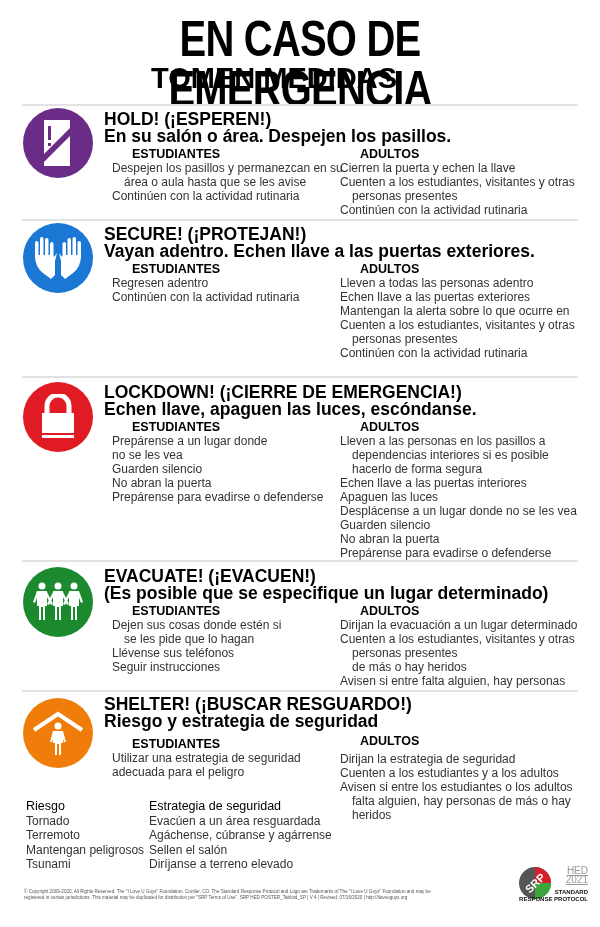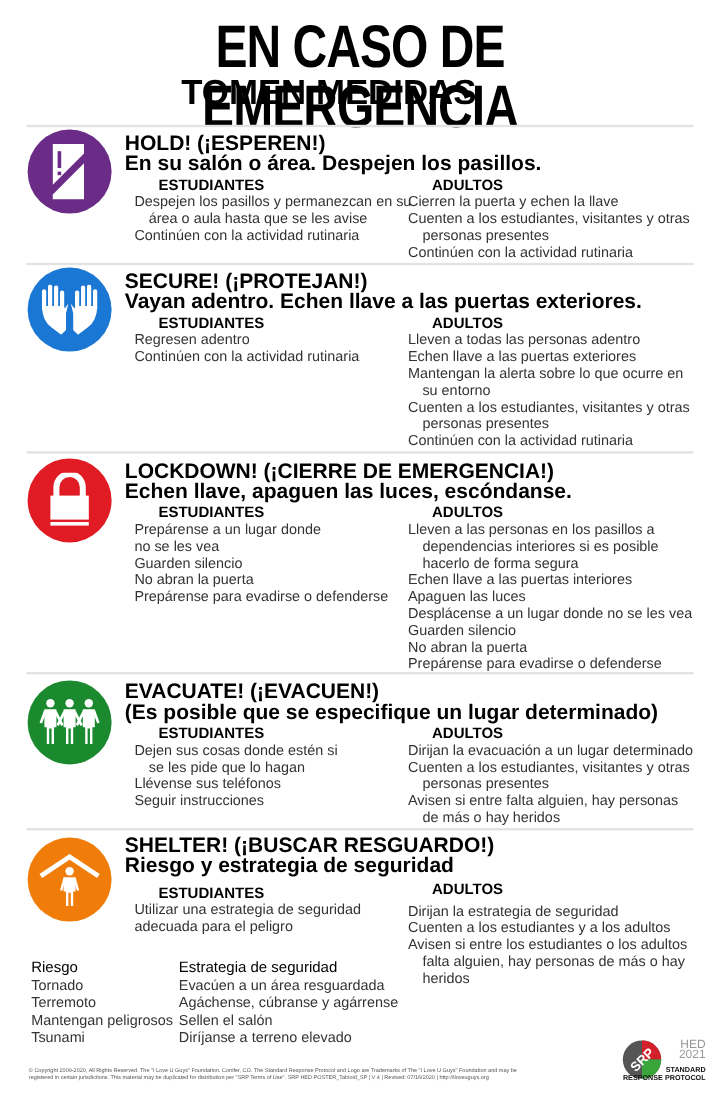--- a/index.html
+++ b/index.html
@@ -34,21 +34,21 @@
   .col .item.indent { padding-left: 12px; }
 
   .shelter-table { position: absolute; font-size: 12px; line-height: 14.5px; color: #333; }
   .shelter-table .th { font-weight: 400; color: #000; font-size: 12.5px; }
 
   .footer {
     position: absolute; left: 24px; top: 889px; width: 470px;
     font-size: 4.6px; line-height: 6px; color: #555;
   }
   .logo { position: absolute; left: 508px; top: 866px; width: 80px; height: 40px; }
-  .logo .hed { position: absolute; left: 50px; top: 0px; font-size: 10px; line-height: 9px; color: #999; text-align: right; width: 30px; }
+  .logo .hed { position: absolute; left: 50px; top: 0px; font-size: 10px; line-height: 9px; color: #999; text-align: right; width: 30px; text-decoration: underline; }
   .logo .std { position: absolute; right: 0; top: 23px; font-size: 6px; font-weight: 700; color: #111; }
   .logo .rp { position: absolute; right: 0; top: 30px; font-size: 6px; font-weight: 700; color: #111; white-space: nowrap; }
 </style>
 </head>
 <body>
 
 <div class="title-main">EN CASO DE EMERGENCIA</div>
 <div class="title-sub">TOMEN MEDIDAS</div>
 
 <div class="rule" style="top:104px"></div>
@@ -105,21 +105,20 @@
   <div class="col" style="left:112px; top:262px;">
     <div class="col-head">ESTUDIANTES</div>
     <div class="item">Regresen adentro</div>
     <div class="item">Continúen con la actividad rutinaria</div>
   </div>
   <div class="col" style="left:340px; top:262px;">
     <div class="col-head">ADULTOS</div>
     <div class="item">Lleven a todas las personas adentro</div>
     <div class="item">Echen llave a las puertas exteriores</div>
     <div class="item">Mantengan la alerta sobre lo que ocurre en</div>
-    <div class="item indent">su entorno</div>
     <div class="item">Cuenten a los estudiantes, visitantes y otras</div>
     <div class="item indent">personas presentes</div>
     <div class="item">Continúen con la actividad rutinaria</div>
   </div>
 </section>
 
 <div class="rule" style="top:376px"></div>
 
 <section class="section">
   <div class="icon-circle" style="top:382px; background:#e01b24;">
@@ -181,22 +180,22 @@
     <div class="item">Dejen sus cosas donde estén si</div>
     <div class="item indent">se les pide que lo hagan</div>
     <div class="item">Llévense sus teléfonos</div>
     <div class="item">Seguir instrucciones</div>
   </div>
   <div class="col" style="left:340px; top:604px;">
     <div class="col-head">ADULTOS</div>
     <div class="item">Dirijan la evacuación a un lugar determinado</div>
     <div class="item">Cuenten a los estudiantes, visitantes y otras</div>
     <div class="item indent">personas presentes</div>
+    <div class="item indent">de más o hay heridos</div>
     <div class="item">Avisen si entre falta alguien, hay personas</div>
-    <div class="item indent">de más o hay heridos</div>
   </div>
 </section>
 
 <div class="rule" style="top:690px"></div>
 
 <section class="section">
   <div class="icon-circle" style="top:698px; background:#f07d0a;">
     <svg width="54" height="46" viewBox="0 0 54 46">
       <polyline points="3,20 27,4 51,20" fill="none" stroke="#fff" stroke-width="4"></polyline>
       <g fill="#fff">

